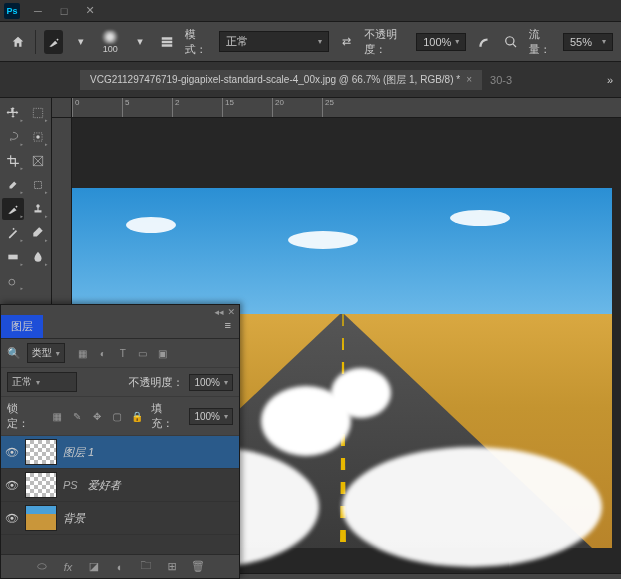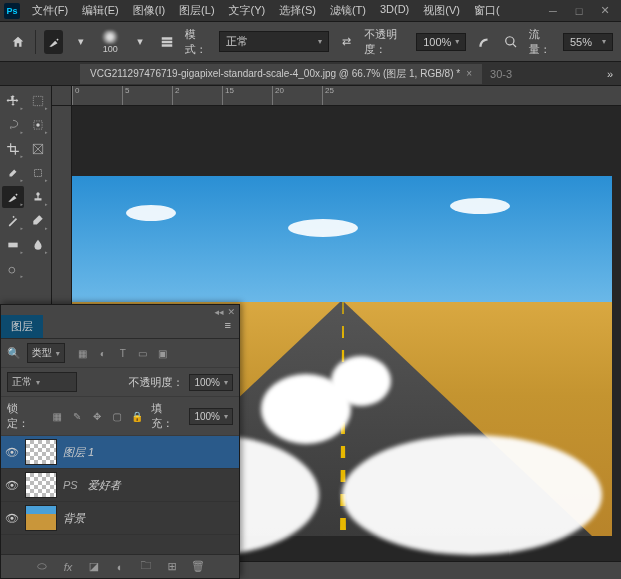--- a/index.html
+++ b/index.html
@@ -13,21 +13,21 @@
 .optbar { height: 40px; background: #454545; border-bottom: 1px solid #1a1a1a; display: flex; align-items: center; padding: 0 8px; gap: 8px; }
 .opt-icon { width: 24px; height: 24px; display: flex; align-items: center; justify-content: center; cursor: pointer; color: #ccc; }
 .opt-icon.active { background: #222; border-radius: 3px; }
 .brush-preview { width: 30px; height: 30px; display: flex; flex-direction: column; align-items: center; justify-content: center; }
 .brush-blob { width: 20px; height: 14px; background: radial-gradient(circle, #ddd 20%, transparent 70%); filter: blur(1px); }
 .brush-size { font-size: 9px; color: #ccc; }
 .opt-label { font-size: 11px; }
 .dropdown { background: #2a2a2a; border: 1px solid #1a1a1a; padding: 2px 6px; min-width: 80px; display: flex; justify-content: space-between; align-items: center; cursor: pointer; }
 .dropdown.sm { min-width: 50px; }
 .caret { font-size: 8px; color: #999; }
-.tabbar { height: 24px; background: #323232; display: flex; align-items: center; padding-left: 80px; border-bottom: 1px solid #1a1a1a; }
+.tabbar { height: 36px; background: #323232; display: flex; align-items: center; padding-left: 80px; border-bottom: 1px solid #1a1a1a; }
 .tab { background: #454545; padding: 3px 10px; font-size: 10px; display: flex; align-items: center; gap: 6px; }
 .tab-close { cursor: pointer; color: #999; }
 .tab-extra { margin-left: 8px; color: #888; }
 .tab-more { margin-left: auto; padding: 0 8px; cursor: pointer; }
 .workspace { display: flex; height: calc(579px - 22px - 40px - 24px); }
 .toolbox { width: 52px; background: #454545; border-right: 1px solid #1a1a1a; padding: 4px 2px; display: grid; grid-template-columns: 1fr 1fr; gap: 2px; align-content: start; }
 .tool { width: 22px; height: 22px; display: flex; align-items: center; justify-content: center; cursor: pointer; color: #ccc; position: relative; border-radius: 2px; }
 .tool.active { background: #222; }
 .tool .sub { position: absolute; bottom: 1px; right: 1px; font-size: 5px; color: #888; }
 .canvas-area { flex: 1; background: #262626; position: relative; overflow: hidden; }
@@ -44,21 +44,21 @@
 .road::before { content: ''; position: absolute; top: 0; left: -250px; width: 500px; height: 100%; background: linear-gradient(#555 0%, #3a3a3a 100%); clip-path: polygon(49.6% 0, 50.4% 0, 100% 100%, 0 100%); }
 .road-line { position: absolute; top: 35%; left: 50%; width: 2px; height: 65%; z-index: 2; }
 .road-line::before { content: ''; position: absolute; width: 100%; height: 100%; background: repeating-linear-gradient(#e8b800 0 12px, transparent 12px 24px); clip-path: polygon(40% 0, 60% 0, 100% 100%, 0 100%); transform: scaleX(3); transform-origin: bottom; }
 .splash { position: absolute; background: #fff; border-radius: 50%; filter: blur(2px); z-index: 5; }
 .statusbar { position: absolute; bottom: 0; left: 20px; right: 0; height: 18px; background: #454545; border-top: 1px solid #1a1a1a; display: flex; align-items: center; padding: 0 8px; font-size: 10px; color: #aaa; }
 .layers-panel { position: absolute; left: 0; bottom: 0; width: 240px; height: 275px; background: #454545; border: 1px solid #1a1a1a; z-index: 100; display: flex; flex-direction: column; color: #ccc; box-shadow: 2px -2px 6px rgba(0,0,0,0.4); }
 .panel-grab { height: 10px; display: flex; justify-content: flex-end; padding: 2px 4px; gap: 4px; }
 .panel-grab span { font-size: 9px; color: #999; cursor: pointer; }
 .panel-tabs { display: flex; border-bottom: 1px solid #2a2a2a; }
 .panel-tab { padding: 4px 10px; font-size: 11px; background: #454545; }
-.panel-tab.active { background: #0c4a6e; }
+.panel-tab.active { background: #1d4ed8; }
 .panel-menu { margin-left: auto; padding: 4px 8px; cursor: pointer; }
 .panel-row { display: flex; align-items: center; gap: 6px; padding: 4px 6px; border-bottom: 1px solid #3a3a3a; }
 .panel-select { background: #383838; border: 1px solid #222; padding: 2px 4px; font-size: 10px; flex: 0 0 auto; display: flex; align-items: center; gap: 4px; }
 .panel-icons { display: flex; gap: 4px; margin-left: 4px; }
 .pi { width: 16px; height: 16px; display: flex; align-items: center; justify-content: center; cursor: pointer; font-size: 10px; color: #999; }
 .layers-list { flex: 1; background: #383838; overflow-y: auto; }
 .layer-row { display: flex; align-items: center; padding: 3px 4px; gap: 6px; border-bottom: 1px solid #323232; }
 .layer-row.sel { background: #2a5a8a; }
 .eye { width: 14px; text-align: center; cursor: pointer; font-size: 11px; }
 .thumb { width: 32px; height: 26px; border: 1px solid #222; background-image: linear-gradient(45deg,#bbb 25%,transparent 25%),linear-gradient(-45deg,#bbb 25%,transparent 25%),linear-gradient(45deg,transparent 75%,#bbb 75%),linear-gradient(-45deg,transparent 75%,#bbb 75%); background-size: 8px 8px; background-position: 0 0, 0 4px, 4px -4px, -4px 0; background-color: #fff; }
@@ -67,32 +67,20 @@
 .panel-footer { height: 24px; background: #454545; border-top: 1px solid #2a2a2a; display: flex; align-items: center; justify-content: center; gap: 10px; }
 .pf { width: 16px; height: 16px; display: flex; align-items: center; justify-content: center; cursor: pointer; color: #999; font-size: 11px; }
 svg { width: 14px; height: 14px; fill: currentColor; }
 .sep { width: 1px; height: 24px; background: #2a2a2a; }
 </style>
 </head>
 <body>
 
 <div class="titlebar">
   <div class="ps-logo">Ps</div>
-  <div class="menubar">
-    <div class="menu-item">文件(F)</div>
-    <div class="menu-item">编辑(E)</div>
-    <div class="menu-item">图像(I)</div>
-    <div class="menu-item">图层(L)</div>
-    <div class="menu-item">文字(Y)</div>
-    <div class="menu-item">选择(S)</div>
-    <div class="menu-item">滤镜(T)</div>
-    <div class="menu-item">3D(D)</div>
-    <div class="menu-item">视图(V)</div>
-    <div class="menu-item">窗口(</div>
-  </div>
   <div class="win-controls">
     <div class="win-btn">─</div>
     <div class="win-btn">□</div>
     <div class="win-btn">✕</div>
   </div>
 </div>
 
 <div class="optbar">
   <div class="opt-icon">
       <svg viewBox="0 0 24 24">

